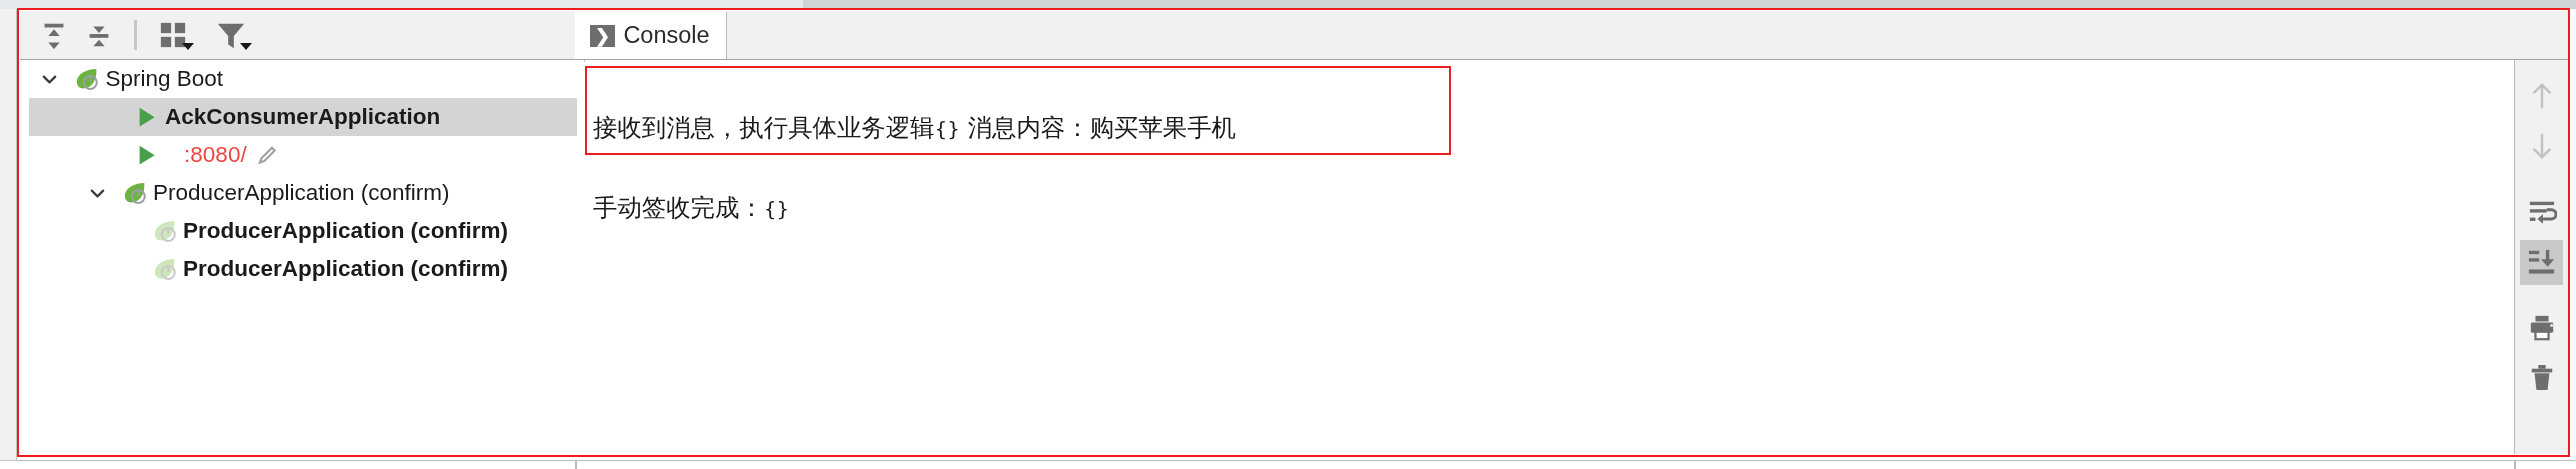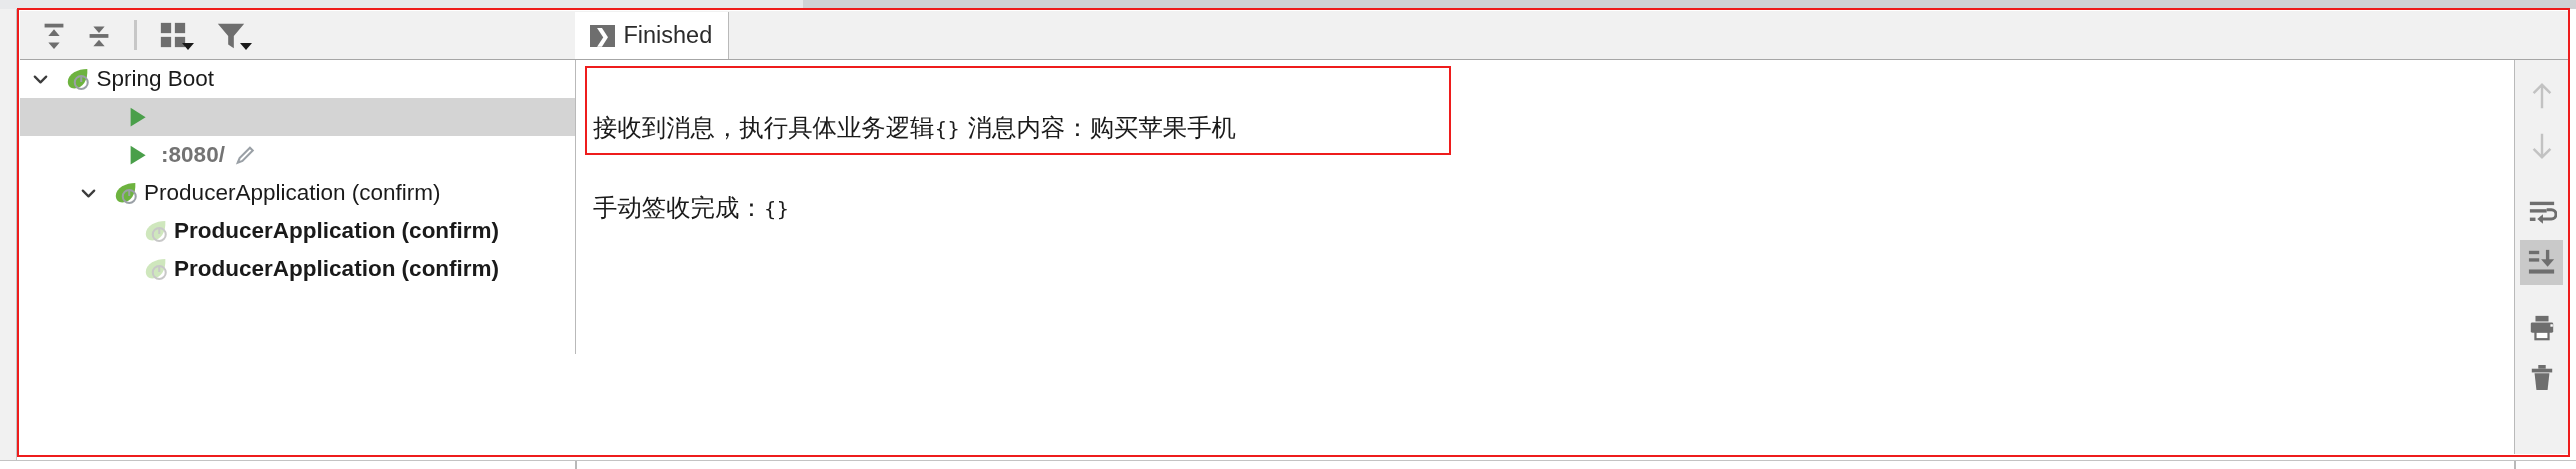--- a/index.html
+++ b/index.html
@@ -151,21 +151,21 @@
     color: #ffffff;
     font-size: 18px;
     font-weight: bold;
     line-height: 1;
     font-family: "Liberation Sans", sans-serif;
   }
 
   
   .tree-panel {
     position: absolute;
-    left: 20px;
+    left: 29px;
     top: 60px;
     width: 556px;
     height: 294px;
     background: #ffffff;
     border-right: 1.9px solid #b9b9b9;
     box-sizing: border-box;
     overflow: hidden;
   }
   .tree-row {
     height: 38px;
@@ -189,21 +189,21 @@
   }
   .chev.empty { visibility: hidden; }
   .row-icon {
     width: 26px; height: 24.4px;
     flex: none;
     margin-right: 5.6px;
     display: flex;
     align-items: center;
     justify-content: center;
   }
-  .port { color: #737373; font-weight: bold; margin-left: 5px; }
+  .port { color: #ef4444; font-weight: normal; margin-left: 19px; }
   .pencil { margin-left: 9.4px; display: inline-flex; align-items: center; }
 
   
   .console-area {
     position: absolute;
     left: 577px;
     top: 60px;
     width: 1937px;
     height: 394px;
     background: #ffffff;
@@ -337,21 +337,21 @@
     </div>
 
   </div>
 
   <div class="tabbar">
 
     <div class="tab active">
       <span class="ico-console">
           <span>❯</span>
         </span>
-      <span>Finished</span>
+      <span>Console</span>
     </div>
 
 
     <div class="tab-rest"></div>
   </div>
 
   <div class="tree-panel">
 
   <div class="tree-row">
         <div style="width: 9.4px; flex: 0 0 auto;"></div>
@@ -376,20 +376,21 @@
           <svg width="19" height="19" viewBox="0 0 20 20">
             <path d="M4 7 L10 13 L16 7" stroke="#3c3c3c" stroke-width="2.4" fill="none" stroke-linecap="round" stroke-linejoin="round"></path>
           </svg>
         </span>
         <div style="width: 13px; flex: 0 0 auto;"></div>
         <span class="row-icon">
           <svg width="24.4" height="24.4" viewBox="0 0 26 26">
             <polygon points="6,3 22,13 6,23" fill="#4a9f4a"></polygon>
           </svg>
         </span>
+        <span>AckConsumerApplication</span>
       </div>
       <div class="tree-row bold">
         <div style="width: 69px; flex: 0 0 auto;"></div>
         <span class="chev empty">
           <svg width="19" height="19" viewBox="0 0 20 20">
             <path d="M4 7 L10 13 L16 7" stroke="#3c3c3c" stroke-width="2.4" fill="none" stroke-linecap="round" stroke-linejoin="round"></path>
           </svg>
         </span>
         <div style="width: 13px; flex: 0 0 auto;"></div>
         <span class="row-icon">

